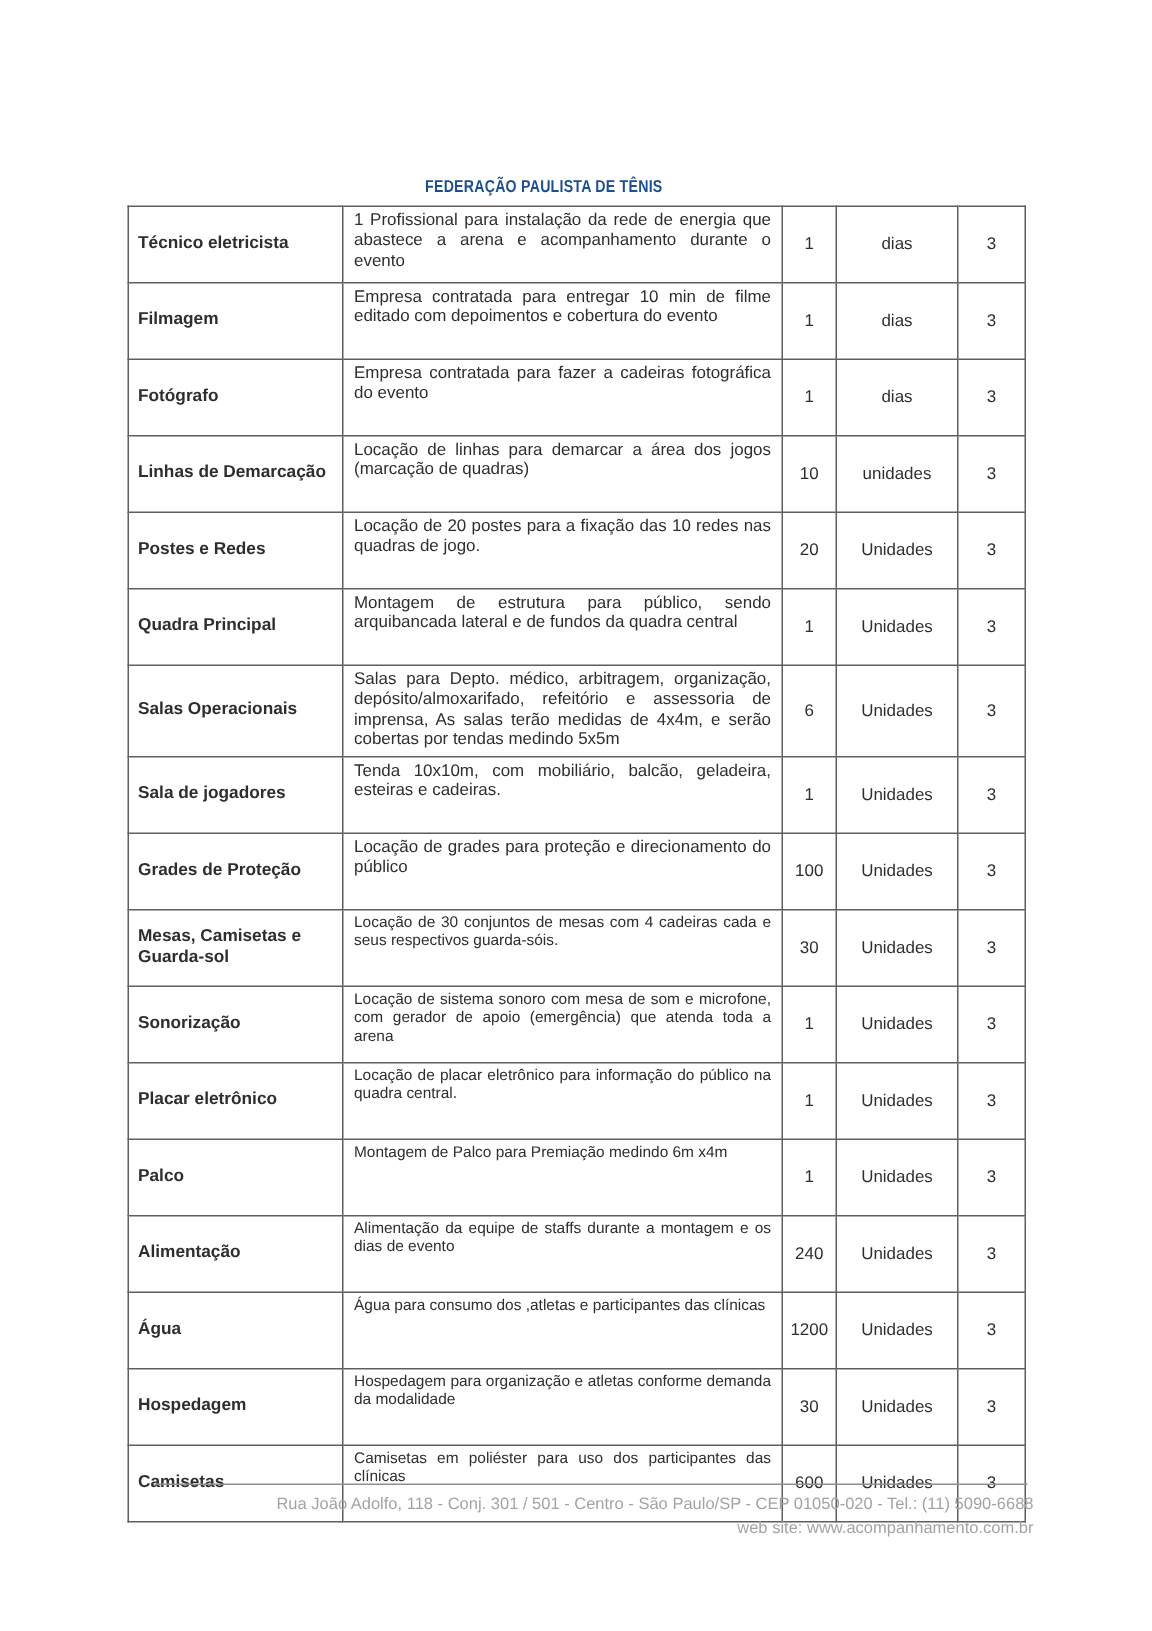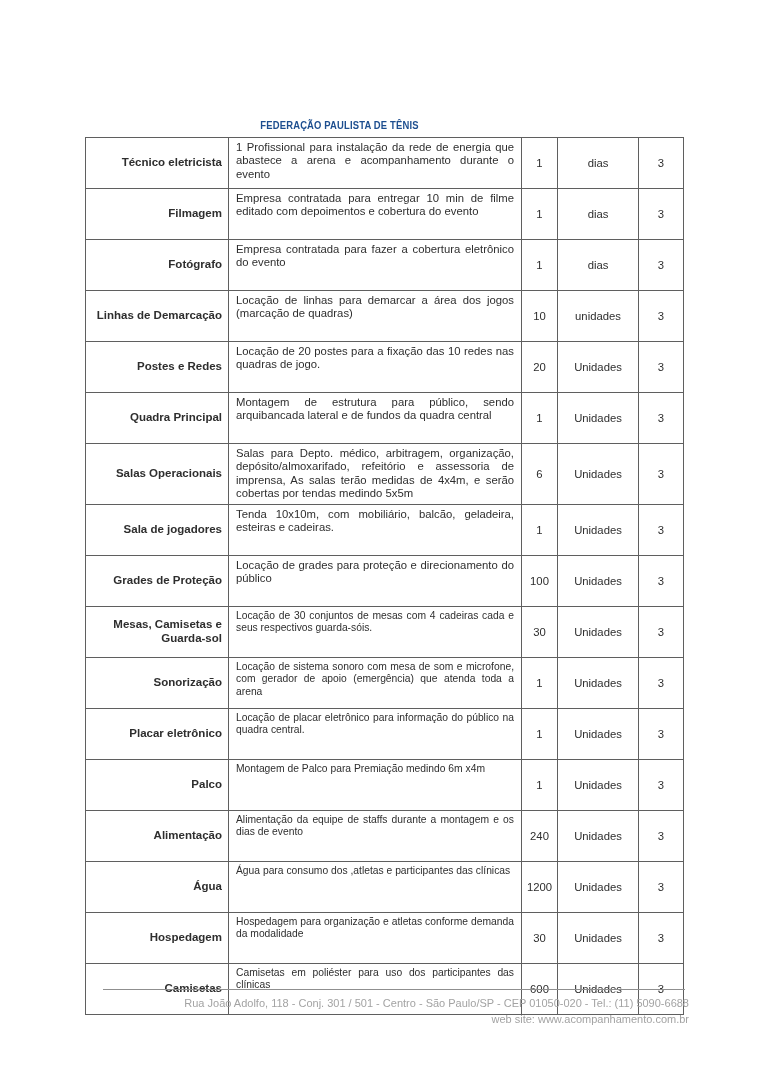--- a/index.html
+++ b/index.html
@@ -23,20 +23,21 @@
   .org-title {
     position: absolute;
     top: 119px;
     left: 0;
     width: 680px;
     text-align: center;
     color: #1d4e8f;
     font-size: 11.5px;
     font-weight: bold;
     letter-spacing: 0.2px;
+    padding-left: 23px;
   }
   .org-title span {
     display: inline-block;
     transform: scaleX(0.82);
     transform-origin: center;
     white-space: nowrap;
   }
 
   
   .items-table {
@@ -49,21 +50,21 @@
   }
   .items-table td {
     border: 1px solid #5f5f5f;
     color: #2e2e2e;
     height: 44px;              
     vertical-align: middle;
     overflow: hidden;
   }
   td.cell-item {
     font-weight: bold;
-    text-align: right;
+    text-align: left;
     font-size: 11.5px;
     line-height: 13.5px;
     padding: 2px 6px;
   }
   td.cell-desc {
     text-align: justify;
     font-size: 11.3px;
     line-height: 13.4px;
     padding: 3px 7px;
     vertical-align: top;
@@ -126,21 +127,21 @@
     <tr>
       <td class="cell-item">Filmagem</td>
       <td class="cell-desc">Empresa contratada para entregar 10 min de filme editado com depoimentos e cobertura do evento</td>
       <td class="cell-qty">1</td>
       <td class="cell-unit">dias</td>
       <td class="cell-val">3</td>
     </tr>
 
     <tr>
       <td class="cell-item">Fotógrafo</td>
-      <td class="cell-desc">Empresa contratada para fazer a cobertura eletrônico do evento</td>
+      <td class="cell-desc">Empresa contratada para fazer a cadeiras fotográfica do evento</td>
       <td class="cell-qty">1</td>
       <td class="cell-unit">dias</td>
       <td class="cell-val">3</td>
     </tr>
 
     <tr>
       <td class="cell-item">Linhas de Demarcação</td>
       <td class="cell-desc">Locação de linhas para demarcar a área dos jogos (marcação de quadras)</td>
       <td class="cell-qty">10</td>
       <td class="cell-unit">unidades</td>

